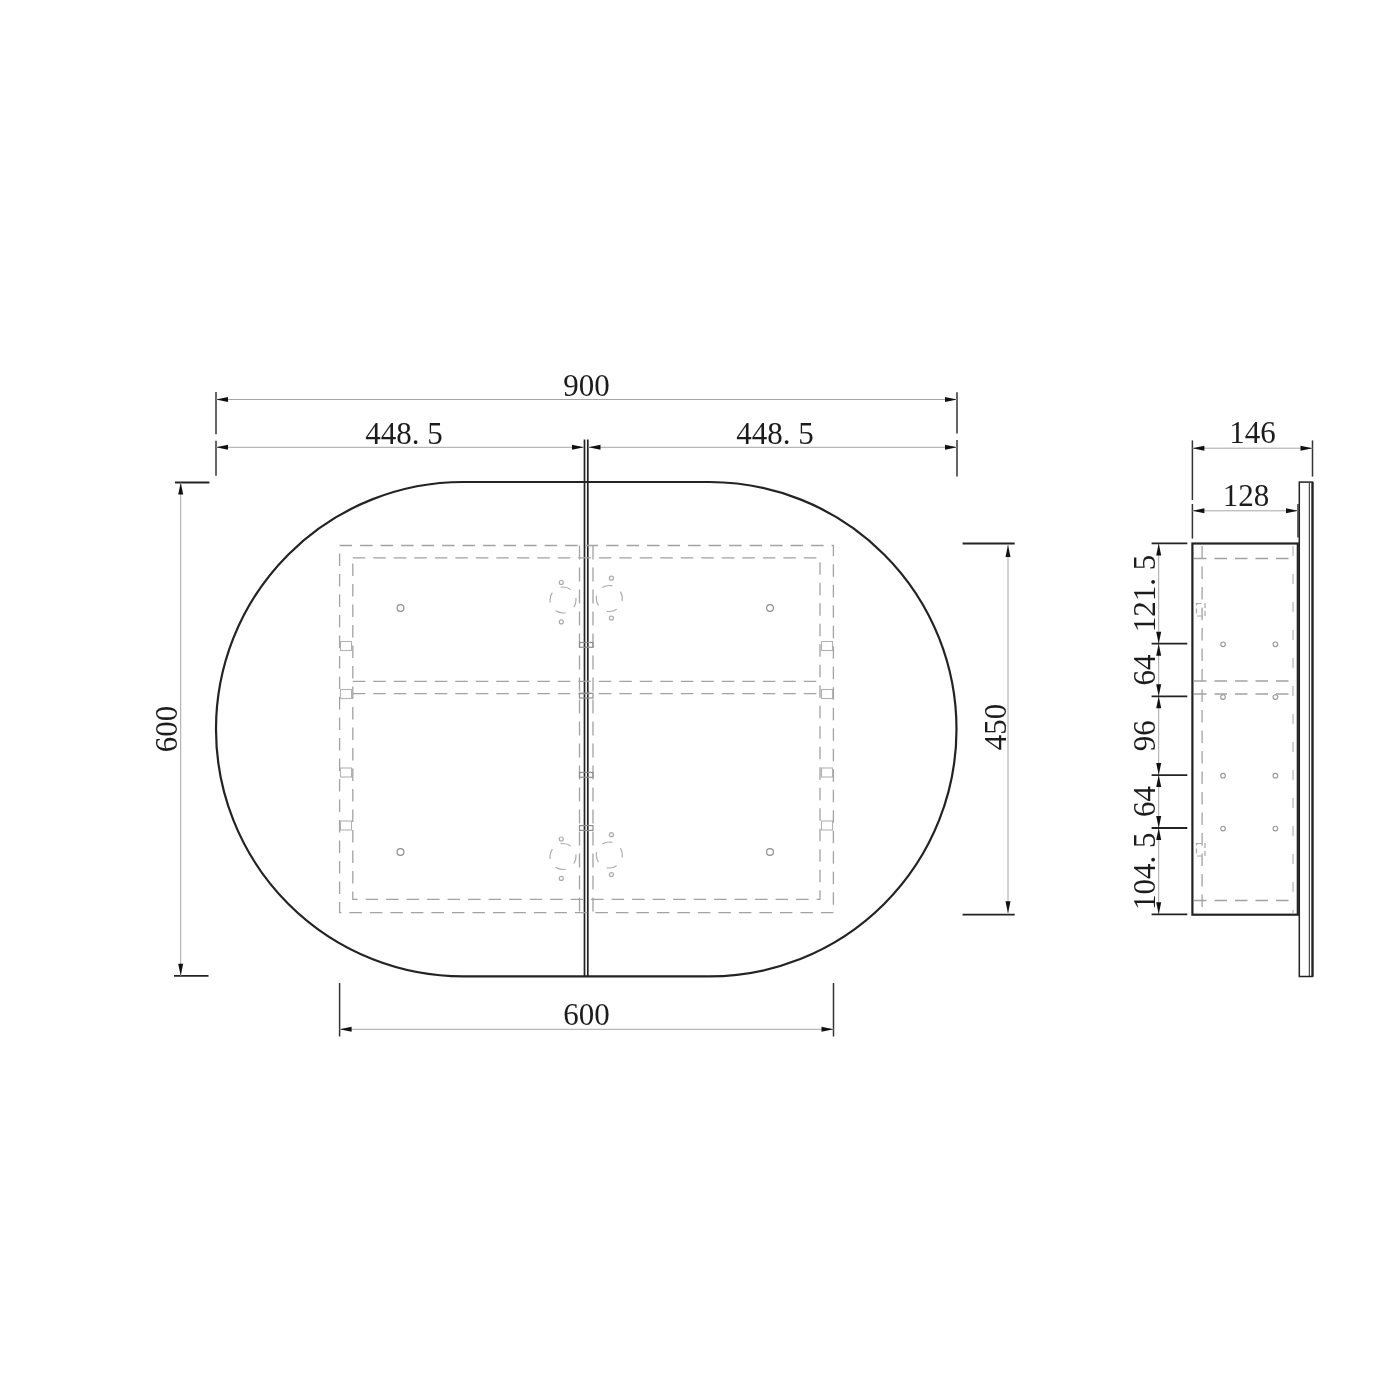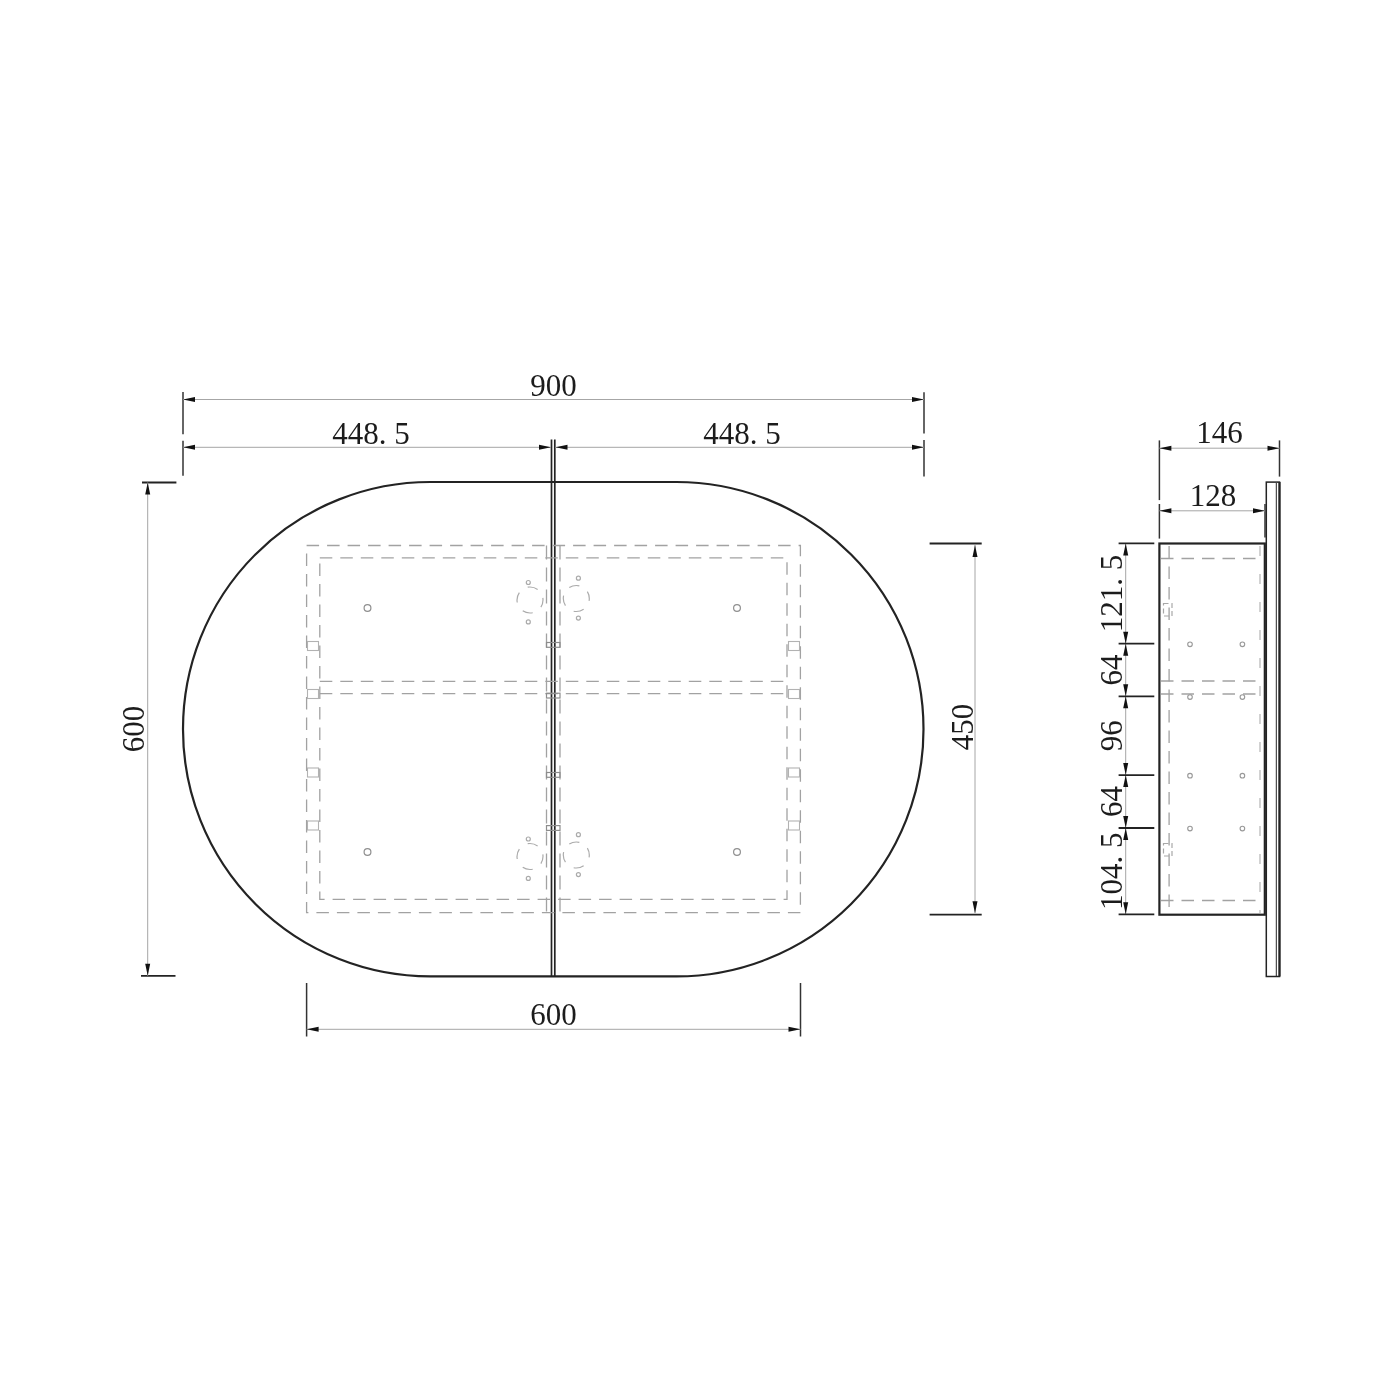--- a/index.html
+++ b/index.html
@@ -1,16 +1,16 @@
 <!DOCTYPE html>
 <html><head>
 <meta charset="utf-8">
 <style>
   html,body{margin:0;padding:0;background:#ffffff;}
-  .page{width:1296px;height:1400px;position:relative;background:#ffffff;overflow:hidden;}
+  .page{width:1296px;height:1400px;position:relative;background:#ffffff;overflow:hidden;padding-left:33px;}
   text{font-family:"Liberation Serif", serif;fill:#1c1c1c;}
 </style>
 </head>
 <body>
 <div class="page">
 <svg width="1400" height="1400" viewBox="0 0 1400 1400" xmlns="http://www.w3.org/2000/svg">
 
   <rect x="0" y="0" width="1400" height="1400" fill="#ffffff"></rect>
 
   <rect x="183" y="482" width="740.5" height="494.4" rx="247.2" ry="247.2" fill="none" stroke="#232323" stroke-width="2.2"></rect>

